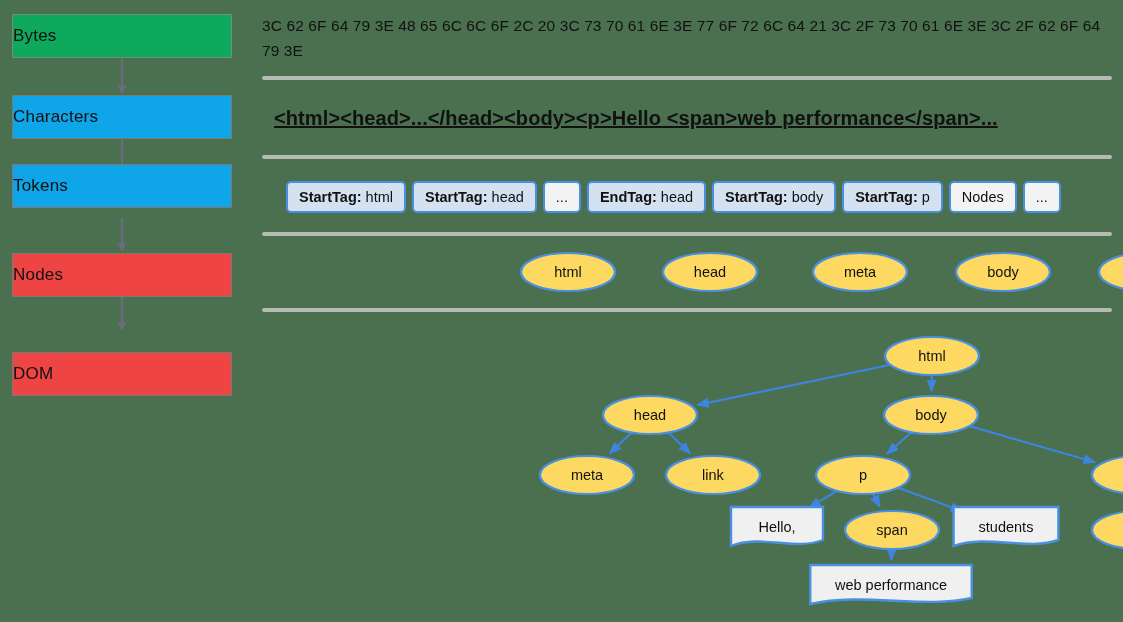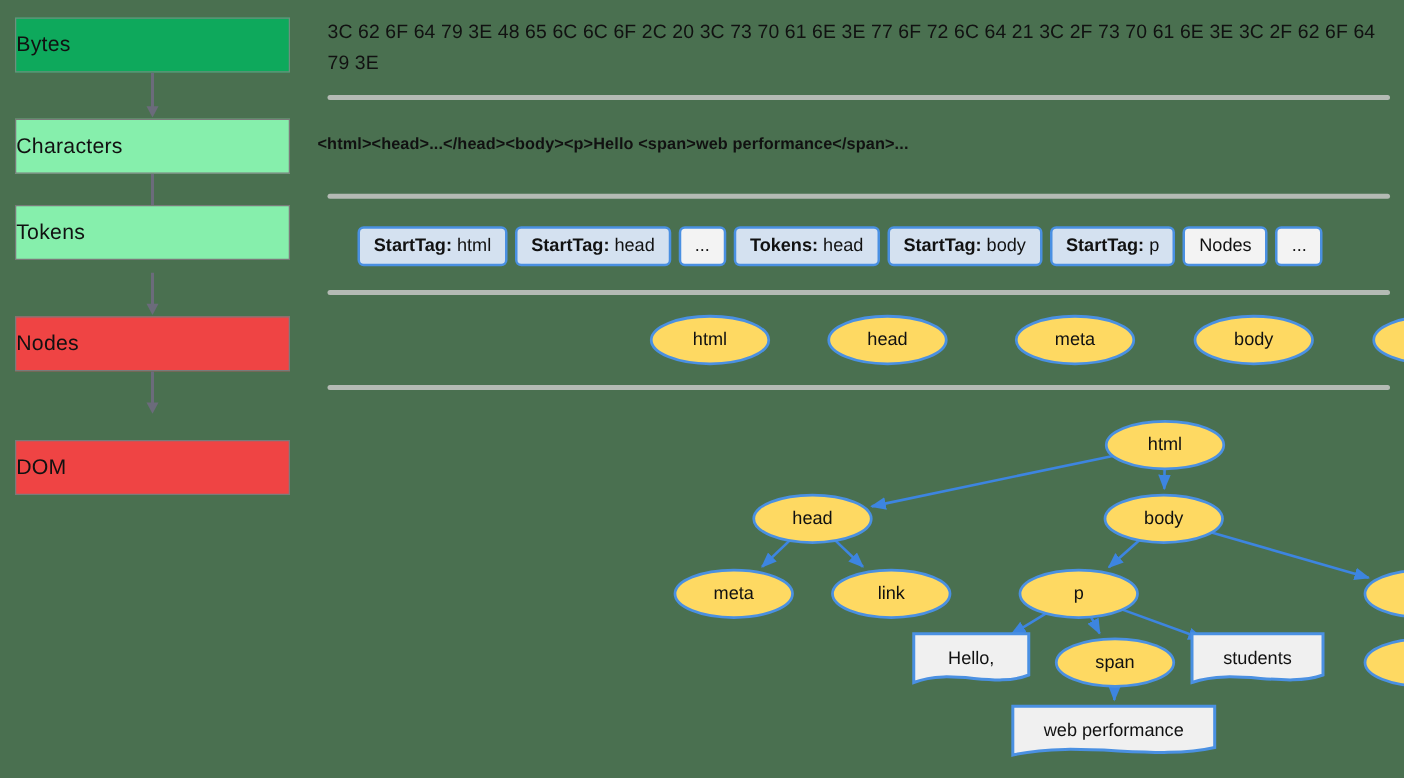--- a/index.html
+++ b/index.html
@@ -29,21 +29,21 @@
     border: 1px solid #7a7a7a;
     box-sizing: border-box;
     display: flex;
     align-items: center;
     justify-content: flex-start;
     font-size: 17px;
     color: #111;
     letter-spacing: .2px;
   }
   .stage.green  { background: #0ea95c; border-color: #6e8f7d; }
-  .stage.blue   { background: #86efac; }
+  .stage.blue   { background: #0ea5e9; }
   .stage.yellow { background: #ef4444; }
 
   .pipe-arrow {
     position: absolute;
     left: 116px;
     width: 12px;
   }
 
   
   #panel {
@@ -65,26 +65,27 @@
     left: 12px;
     top: 13px;
     width: 848px;
     font-size: 15.5px;
     color: #111;
     line-height: 25px;
     letter-spacing: .1px;
   }
   .chars-text {
     position: absolute;
-    left: 4px;
+    left: 24px;
     top: 107px;
-    font-size: 13px;
+    font-size: 20px;
     font-weight: bold;
     color: #111;
     letter-spacing: .1px;
+    text-decoration: underline;
   }
 
   
   #tokens-row {
     position: absolute;
     left: 12px;
     top: 181px;
     display: flex;
     align-items: center;
     gap: 6px;
@@ -181,21 +182,21 @@
         <span>html</span>
       </div>
       <div class="token tag">
         <b>StartTag:</b>
         <span>head</span>
       </div>
       <div class="token text">
         <span>...</span>
       </div>
       <div class="token tag">
-        <b>Tokens:</b>
+        <b>EndTag:</b>
         <span>head</span>
       </div>
       <div class="token tag">
         <b>StartTag:</b>
         <span>body</span>
       </div>
       <div class="token tag">
         <b>StartTag:</b>
         <span>p</span>
       </div>

